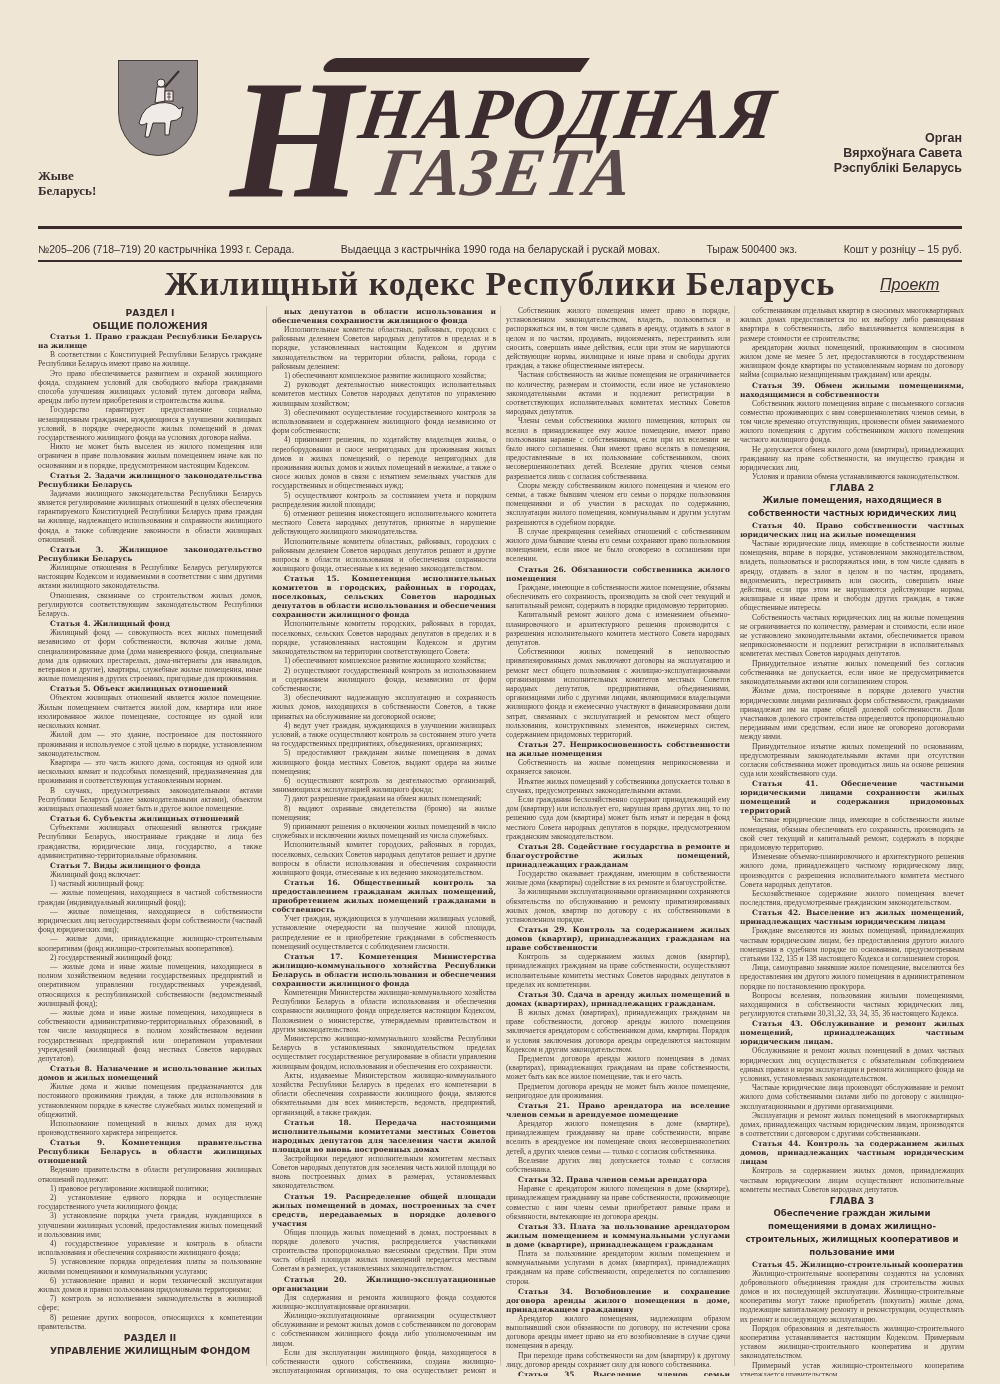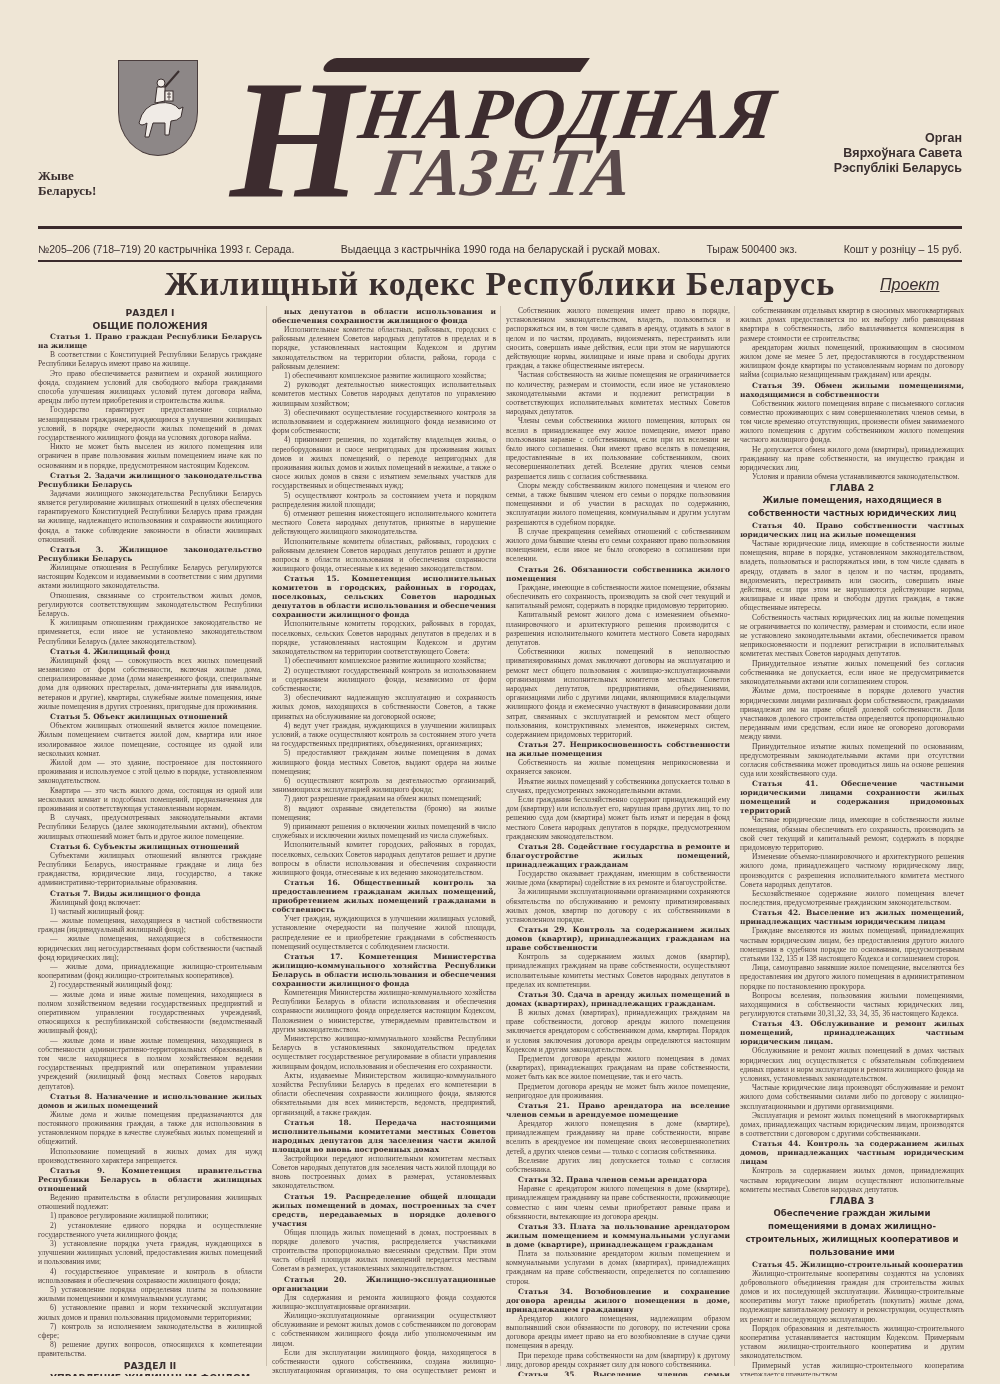--- a/index.html
+++ b/index.html
@@ -155,21 +155,20 @@
       <div class="art">Статья 1. Право граждан Республики Беларусь на жилище</div>
       <div class="p">В соответствии с Конституцией Республики Беларусь граждане Республики Беларусь имеют право на жилище.</div>
       <div class="p">Это право обеспечивается развитием и охраной жилищного фонда, созданием условий для свободного выбора гражданами способа улучшения жилищных условий путем договора найма, аренды либо путем приобретения и строительства жилья.</div>
       <div class="p">Государство гарантирует предоставление социально незащищенным гражданам, нуждающимся в улучшении жилищных условий, в порядке очередности жилых помещений в домах государственного жилищного фонда на условиях договора найма.</div>
       <div class="p">Никто не может быть выселен из жилого помещения или ограничен в праве пользования жилым помещением иначе как по основаниям и в порядке, предусмотренном настоящим Кодексом.</div>
       <div class="art">Статья 2. Задачи жилищного законодательства Республики Беларусь</div>
       <div class="p">Задачами жилищного законодательства Республики Беларусь является регулирование жилищных отношений в целях обеспечения гарантируемого Конституцией Республики Беларусь права граждан на жилище, надлежащего использования и сохранности жилищного фонда, а также соблюдение законности в области жилищных отношений.</div>
       <div class="art">Статья 3. Жилищное законодательство Республики Беларусь</div>
       <div class="p">Жилищные отношения в Республике Беларусь регулируются настоящим Кодексом и издаваемыми в соответствии с ним другими актами жилищного законодательства.</div>
       <div class="p">Отношения, связанные со строительством жилых домов, регулируются соответствующим законодательством Республики Беларусь.</div>
-      <div class="p">К жилищным отношениям гражданское законодательство не применяется, если иное не установлено законодательством Республики Беларусь (далее законодательством).</div>
       <div class="art">Статья 4. Жилищный фонд</div>
       <div class="p">Жилищный фонд — совокупность всех жилых помещений независимо от форм собственности, включая жилые дома, специализированные дома (дома маневренного фонда, специальные дома для одиноких престарелых, дома-интернаты для инвалидов, ветеранов и другие), квартиры, служебные жилые помещения, иные жилые помещения в других строениях, пригодные для проживания.</div>
       <div class="art">Статья 5. Объект жилищных отношений</div>
       <div class="p">Объектом жилищных отношений является жилое помещение. Жилым помещением считается жилой дом, квартира или иное изолированное жилое помещение, состоящее из одной или нескольких комнат.</div>
       <div class="p">Жилой дом — это здание, построенное для постоянного проживания и используемое с этой целью в порядке, установленном законодательством.</div>
       <div class="p">Квартира — это часть жилого дома, состоящая из одной или нескольких комнат и подсобных помещений, предназначенная для проживания и соответствующая установленным нормам.</div>
       <div class="p">В случаях, предусмотренных законодательными актами Республики Беларусь (далее законодательными актами), объектом жилищных отношений может быть и другое жилое помещение.</div>
       <div class="art">Статья 6. Субъекты жилищных отношений</div>
       <div class="p">Субъектами жилищных отношений являются граждане Республики Беларусь, иностранные граждане и лица без гражданства, юридические лица, государство, а также административно-территориальные образования.</div>
       <div class="art">Статья 7. Виды жилищного фонда</div>

